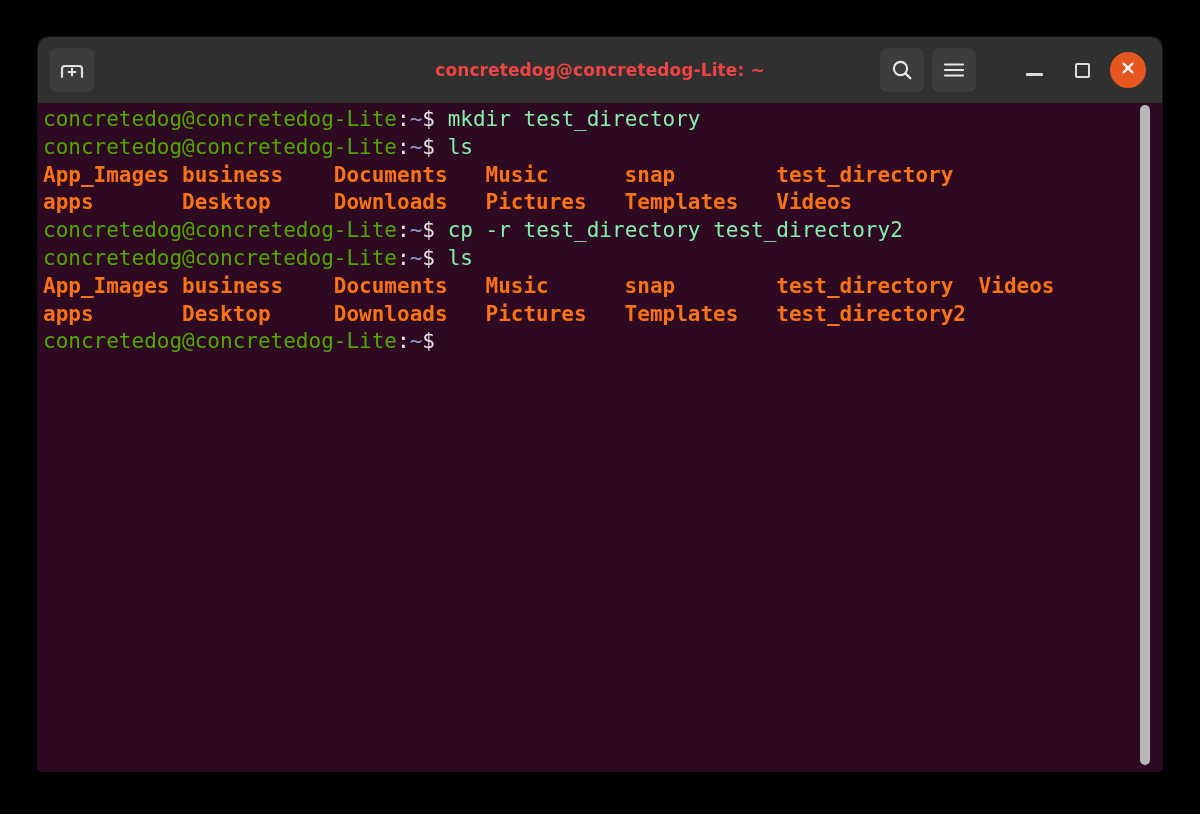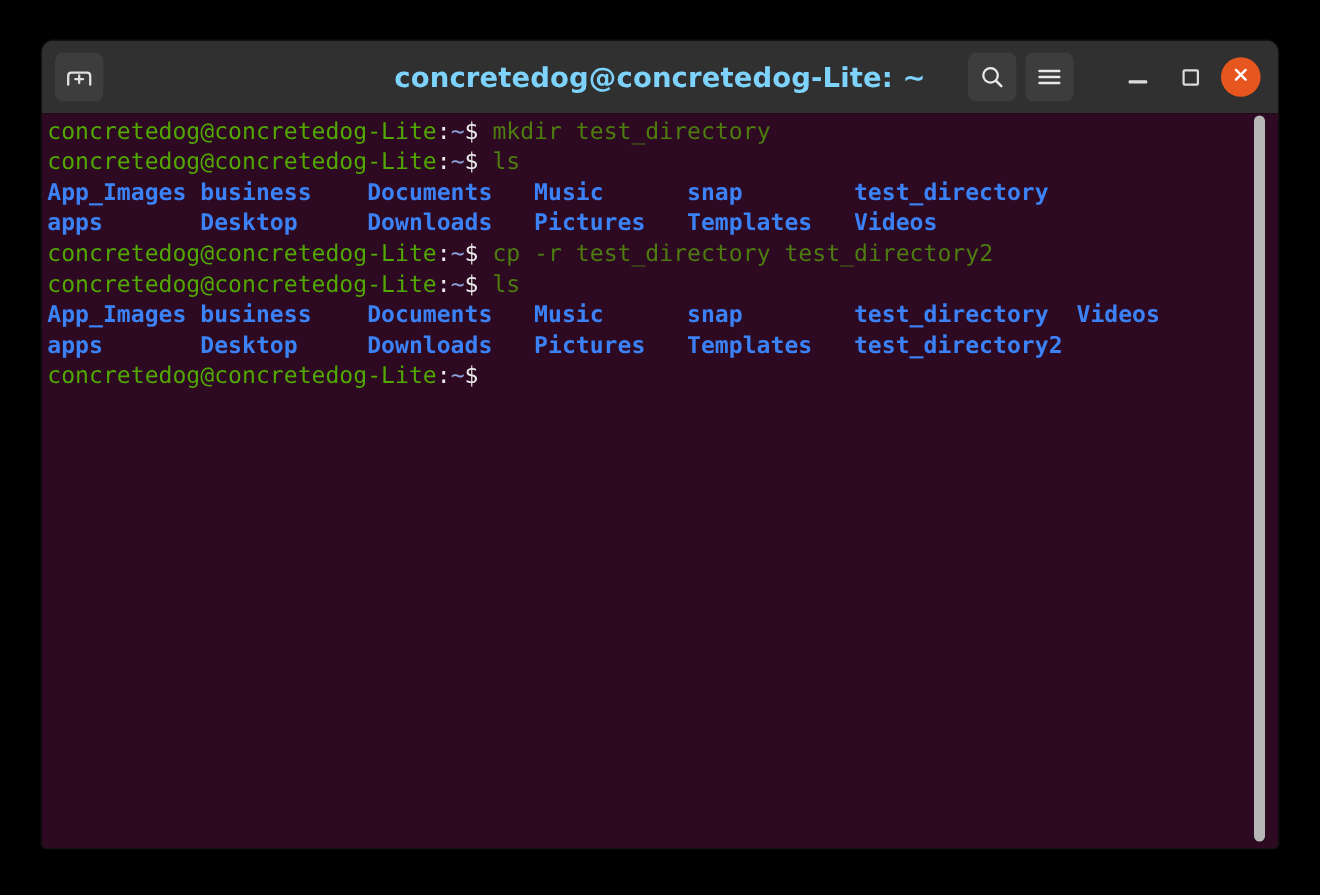--- a/index.html
+++ b/index.html
@@ -60,22 +60,22 @@
 
   #titlebar-title {
     position: absolute;
     left: 0;
     right: 0;
     top: 0;
     bottom: 0;
     display: flex;
     align-items: center;
     justify-content: center;
-    color: #7dd3fc;
-    font-size: 25px;
+    color: #ef4444;
+    font-size: 17px;
     font-weight: bold;
     font-family: "DejaVu Sans", sans-serif;
     letter-spacing: 0.1px;
     pointer-events: none;
   }
 
   #titlebar-right {
     margin-left: auto;
     display: flex;
     align-items: center;
@@ -132,22 +132,22 @@
     line-height: 27.8px;
     white-space: pre;
     color: #d3d7cf;
     letter-spacing: 0px;
   }
   .tline { display: block; height: 27.8px; }
 
   .c-green  { color: #51a800; font-weight: normal; }
   .c-white  { color: #e8e8e8; }
   .c-tilde  { color: #8aa0d8; }
-  .c-blue   { color: #3b82f6; font-weight: bold; text-align: right; }
-  .c-cmd    { color: #4d7c0f; }
+  .c-blue   { color: #f97316; font-weight: bold; text-align: right; }
+  .c-cmd    { color: #86efac; }
 
   
   #terminal-scrollbar {
     position: absolute;
     right: 12px;
     top: 0;
     width: 10px;
     height: 668px;
     cursor: pointer;
   }

